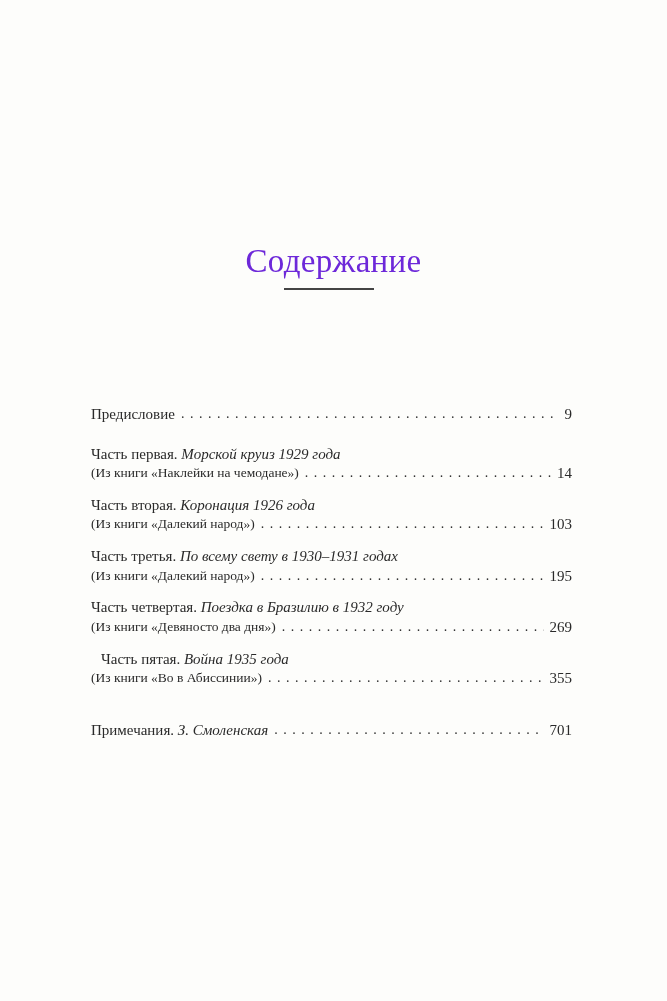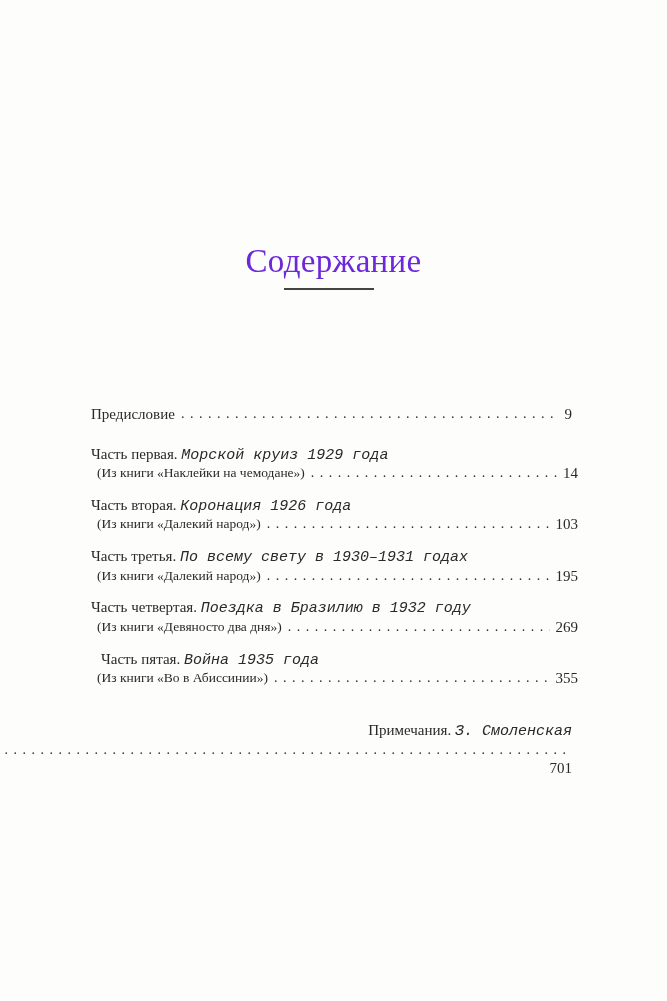--- a/index.html
+++ b/index.html
@@ -12,23 +12,23 @@
       font-size:33px; letter-spacing:0.3px; color:#6d28d9;
     }
     .rule {
       position:absolute; left:284px; top:288px; width:90px; height:2px; background:#444;
     }
     .toc { position:absolute; left:91px; width:481px; top:0; }
     .line {
       position:absolute; left:0; width:481px; display:flex; align-items:flex-end;
       font-size:15px; line-height:18px; white-space:nowrap;
     }
-    .line.sub { font-size:13.5px;margin-left:6px; }
+    .line.sub { font-size:13.5px; }
     .line .txt { flex:0 0 auto; }
-    .line .it { font-style:italic;font-family:Liberation Mono, monospace; }
+    .line .it { font-style:italic; }
     .dots {
       flex:1 1 auto; overflow:hidden; margin:0 6px 0 6px; letter-spacing:3.2px;
       color:#333; font-size:14px;
     }
     .dots::before { content:". . . . . . . . . . . . . . . . . . . . . . . . . . . . . . . . . . . . . . . . . . . . . . . . . . . . . . . . . . . . . . . . . . . . . . . . . . . . . . . . . . . . . . . . . . . . . . . . . . . . . . . . . ."; letter-spacing:0; word-spacing:2px; }
     .page { flex:0 0 auto; text-align:right; font-size:15px; }
   </style>
 </head>
 <body>
 
@@ -81,19 +81,19 @@
 
   <div class="line" style="top:650px;margin-left:10px;">
     <span class="txt"><span>Часть пятая. </span><span class="it">Война 1935 года</span></span>
   </div>
   <div class="line sub" style="top:669px;">
     <span class="txt">(Из книги «Во в Абиссинии»)</span>
     <span class="dots"></span>
     <span class="page">355</span>
   </div>
 
-  <div class="line" style="top:721px;flex-direction:column;">
+  <div class="line" style="top:721px;">
     <span class="txt"><span>Примечания. </span><span class="it">З. Смоленская</span></span>
     <span class="dots"></span>
     <span class="page">701</span>
   </div>
 
 </div>
 
 </body></html>

